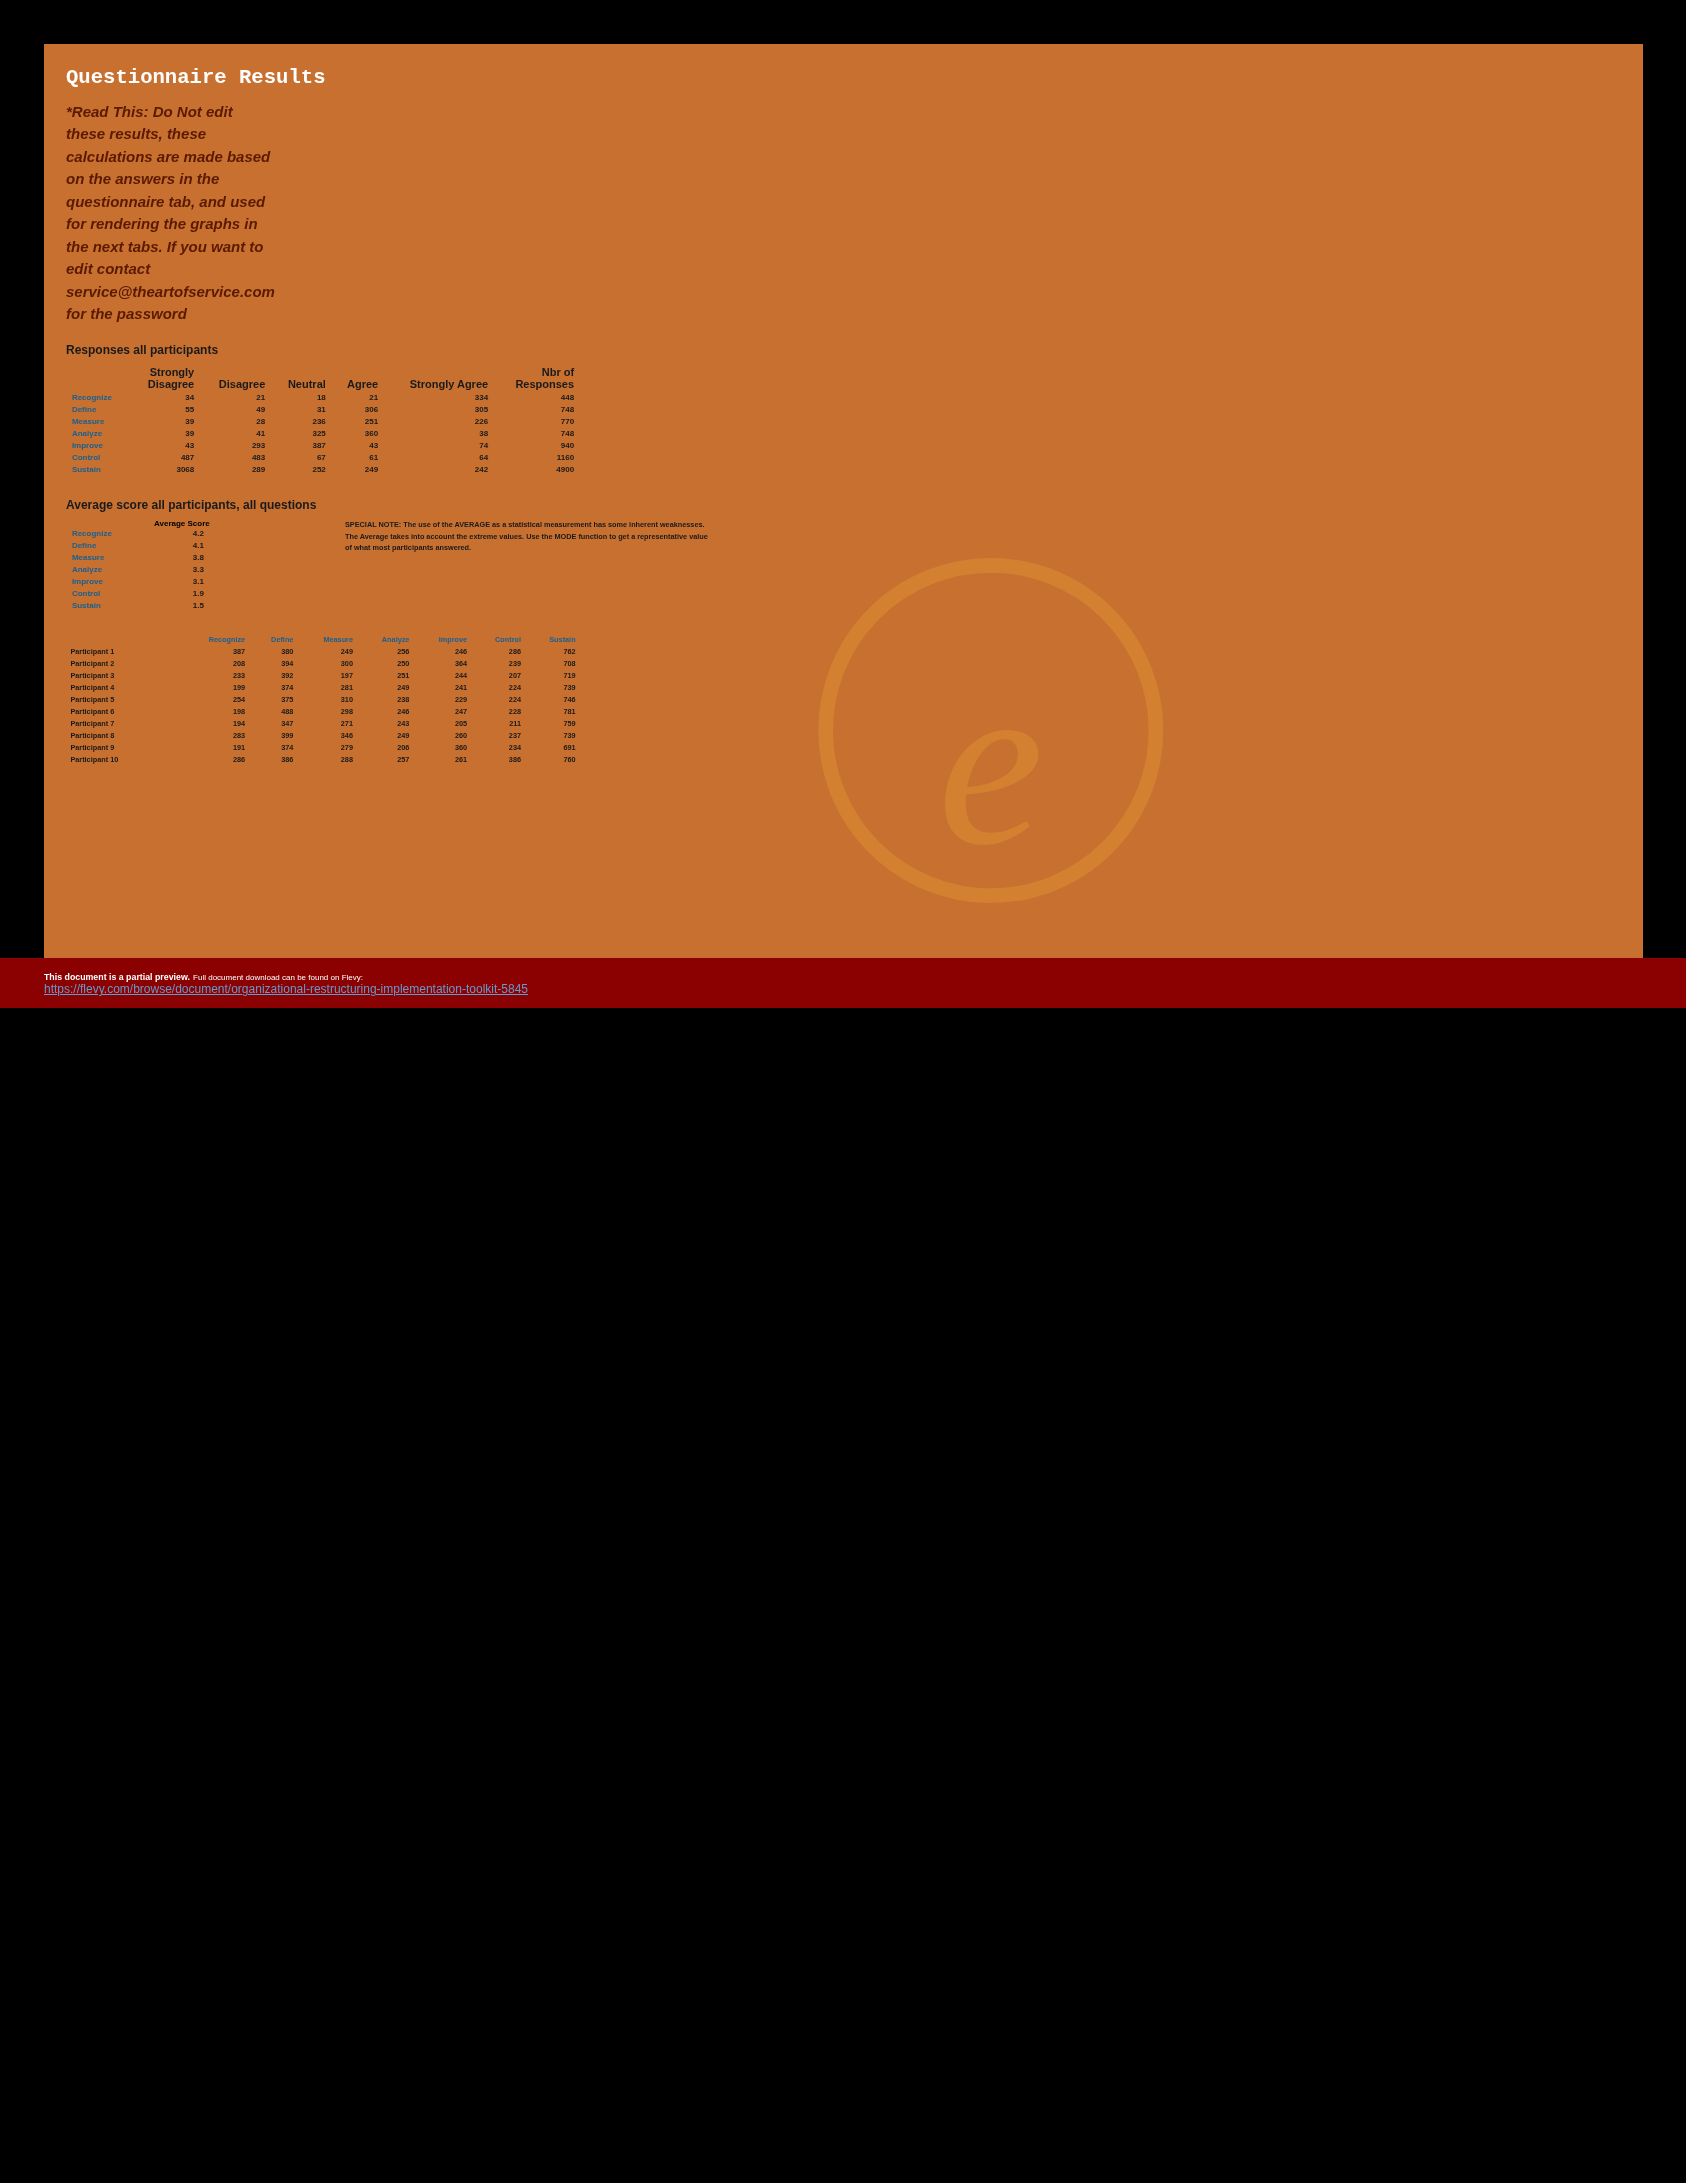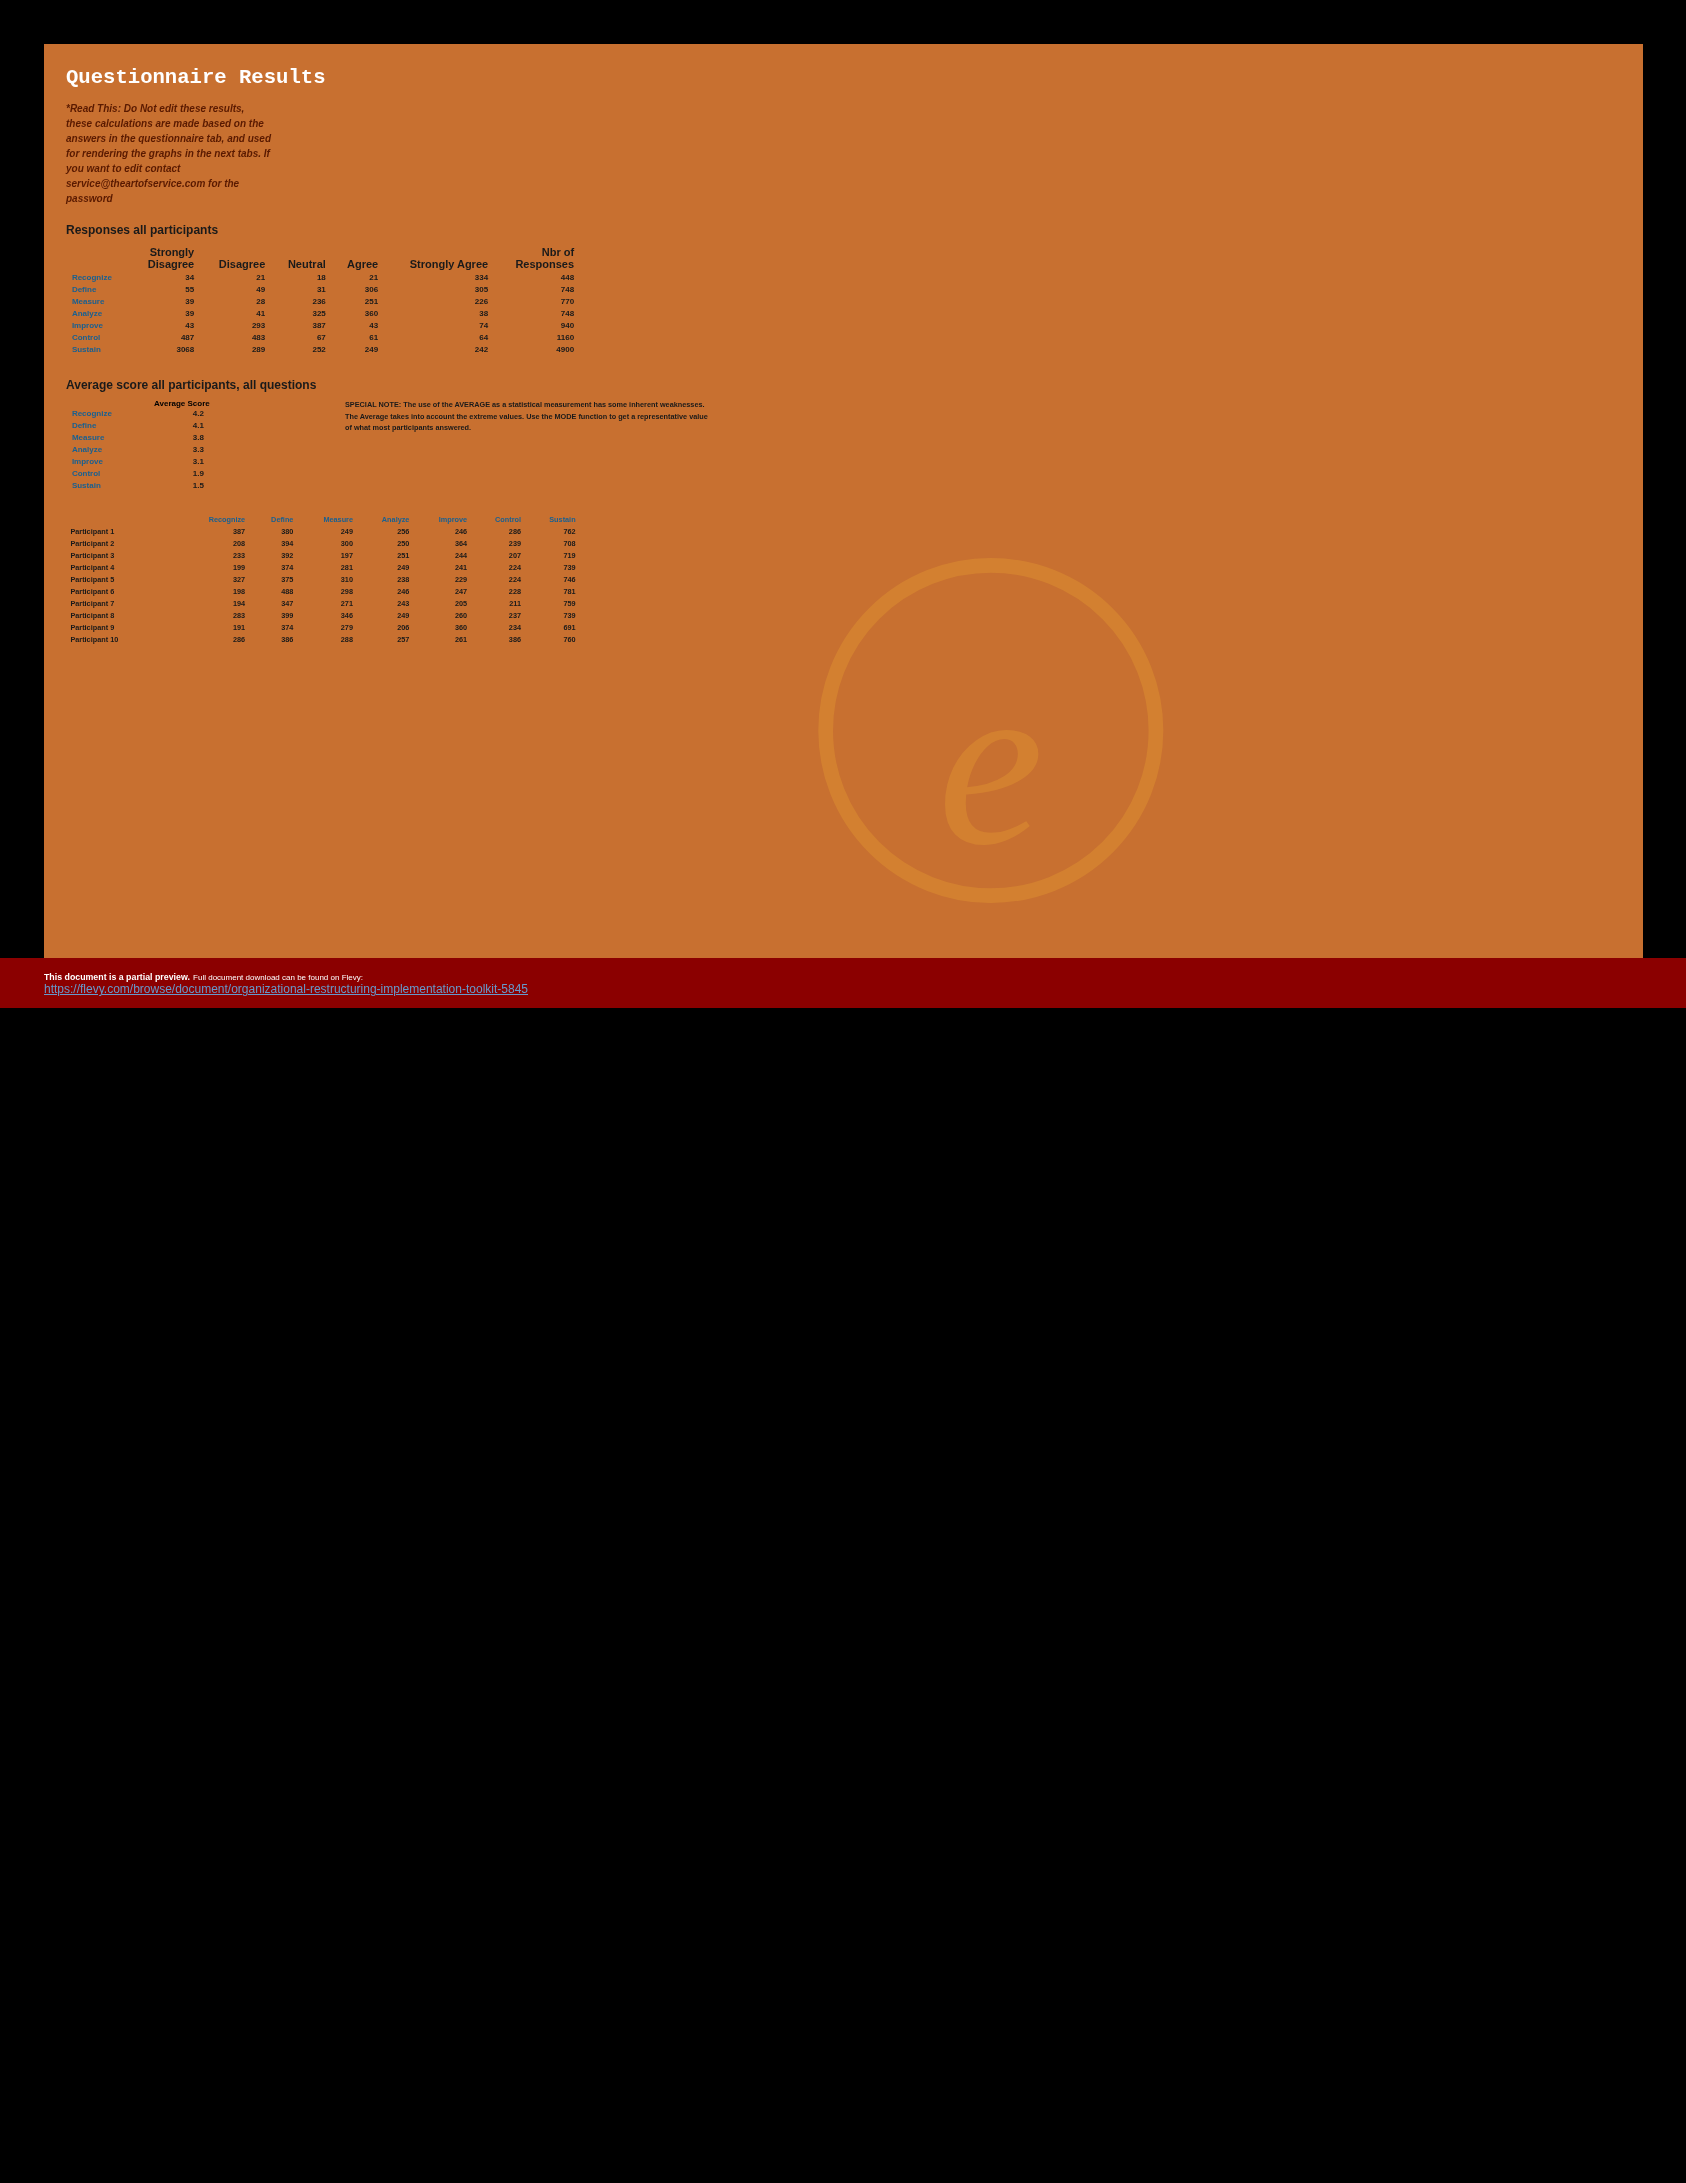--- a/index.html
+++ b/index.html
@@ -25,21 +25,21 @@
       overflow: hidden;
     }
     .title {
       font-size: 20.6px;
       font-weight: bold;
       color: #fff;
       font-family: 'Courier New', monospace;
       margin-bottom: 11.7px;
     }
     .read-note {
-      font-size: 10px;
+      font-size: 15px;
       font-style: italic;
       font-weight: bold;
       color: #5a1a00;
       line-height: 1.5;
       max-width: 206px;
       margin-bottom: 17.6px;
     }
     .section-title {
       font-size: 12px;
       font-weight: bold;
@@ -370,21 +370,21 @@
     <td>199</td>
     <td>374</td>
     <td>281</td>
     <td>249</td>
     <td>241</td>
     <td>224</td>
     <td>739</td>
   </tr>
             <tr>
     <td>Participant 5</td>
-    <td>327</td>
+    <td>254</td>
     <td>375</td>
     <td>310</td>
     <td>238</td>
     <td>229</td>
     <td>224</td>
     <td>746</td>
   </tr>
             <tr>
     <td>Participant 6</td>
     <td>198</td>

